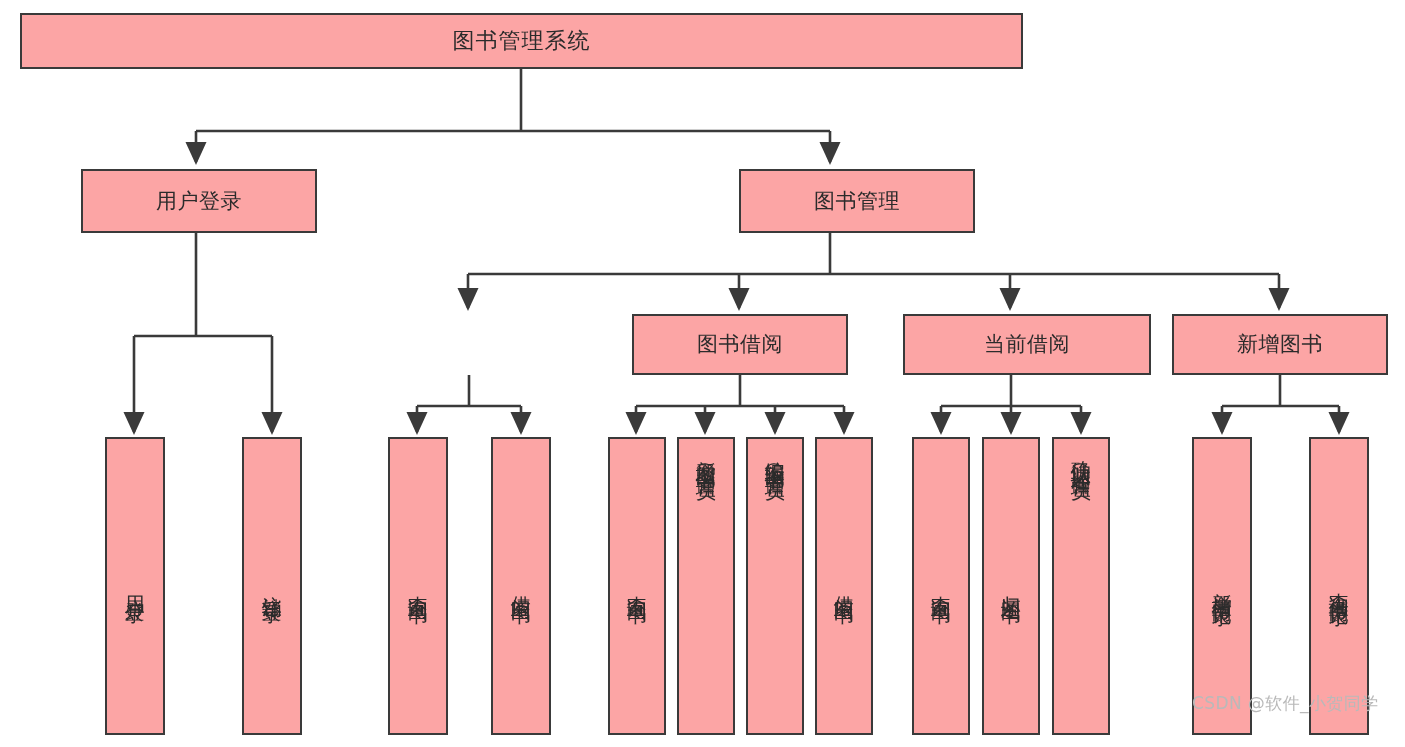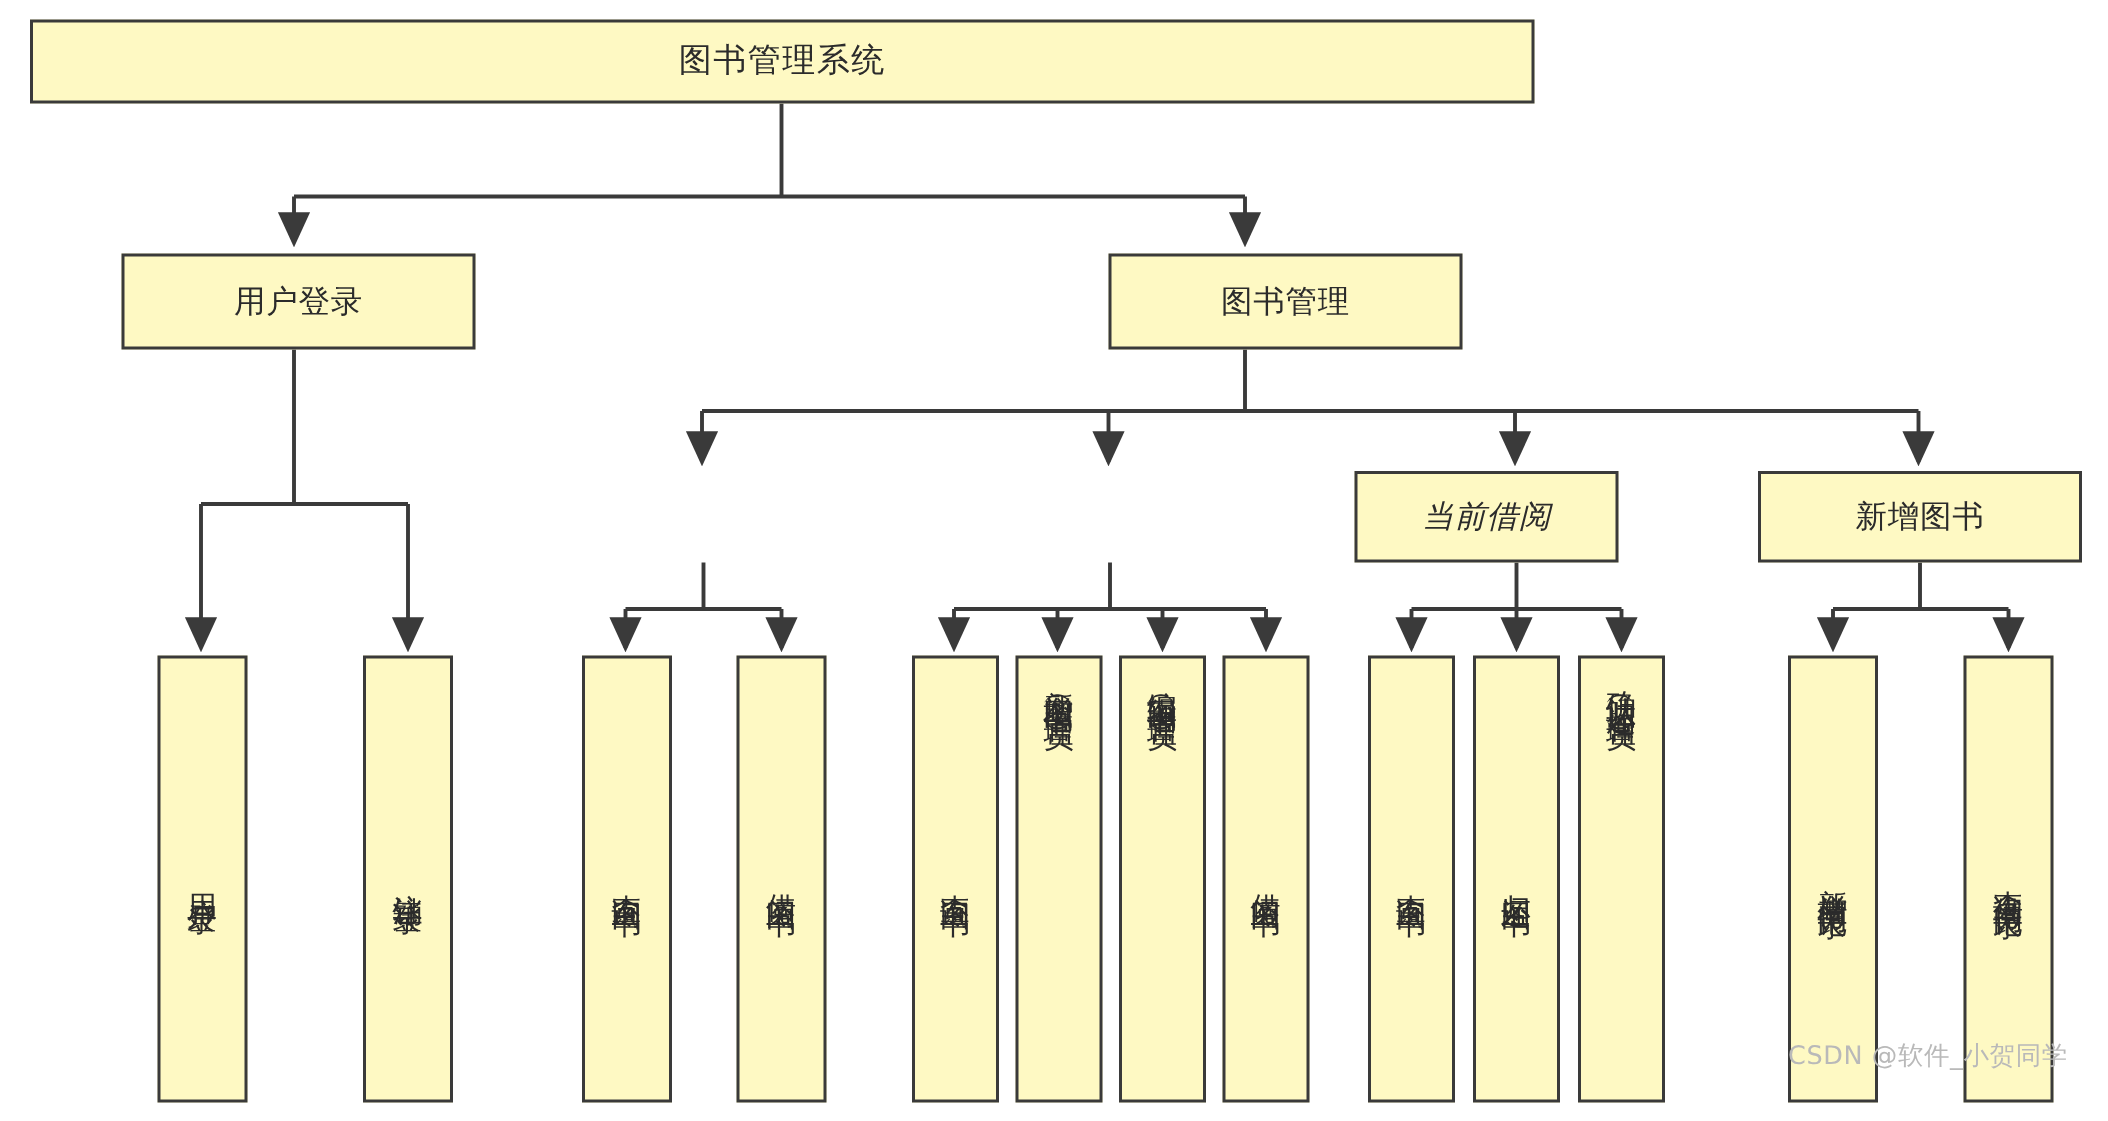--- a/index.html
+++ b/index.html
@@ -22,21 +22,21 @@
     position: absolute;
     left: 0;
     top: 0;
     width: 1405px;
     height: 747px;
     pointer-events: none;
   }
   .node {
     position: absolute;
     box-sizing: border-box;
-    background: #fef9c3;
+    background: #fca5a5;
     border: 2.5px solid #3a3a3a;
     display: flex;
     align-items: center;
     justify-content: center;
     color: #2b2b2b;
   }
   .node .label {
     display: block;
     text-align: center;
     line-height: 1.18;
@@ -140,22 +140,25 @@
 
   <div class="node horiz" style="left:81px; top:169px; width:236px; height:64px;">
     <span class="label">用户登录</span>
   </div>
 
   <div class="node horiz" style="left:712px; top:169px; width:236px; height:64px;margin-left:27px;">
     <span class="label">图书管理</span>
   </div>
 
 
-
-  <div class="node horiz" style="left:903px; top:314px; width:176px; height:61px;font-style:italic;">
+  <div class="node horiz" style="left:632px; top:314px; width:216px; height:61px;">
+    <span class="label">图书借阅</span>
+  </div>
+
+  <div class="node horiz" style="left:903px; top:314px; width:248px; height:61px;">
     <span class="label">当前借阅</span>
   </div>
 
   <div class="node horiz" style="left:1172px; top:314px; width:216px; height:61px;">
     <span class="label">新增图书</span>
   </div>
 
   <div class="node vert centered" style="left:105px; top:437px; width:60px; height:298px;">
     <span class="label">用户登录</span>
   </div>

